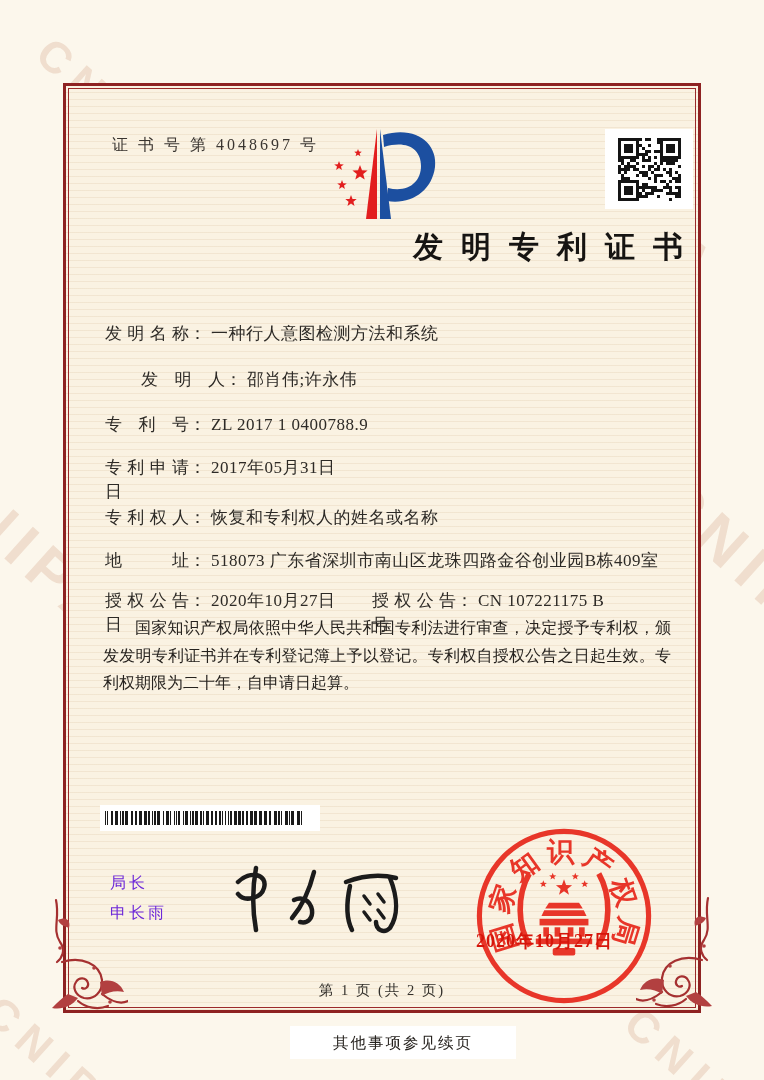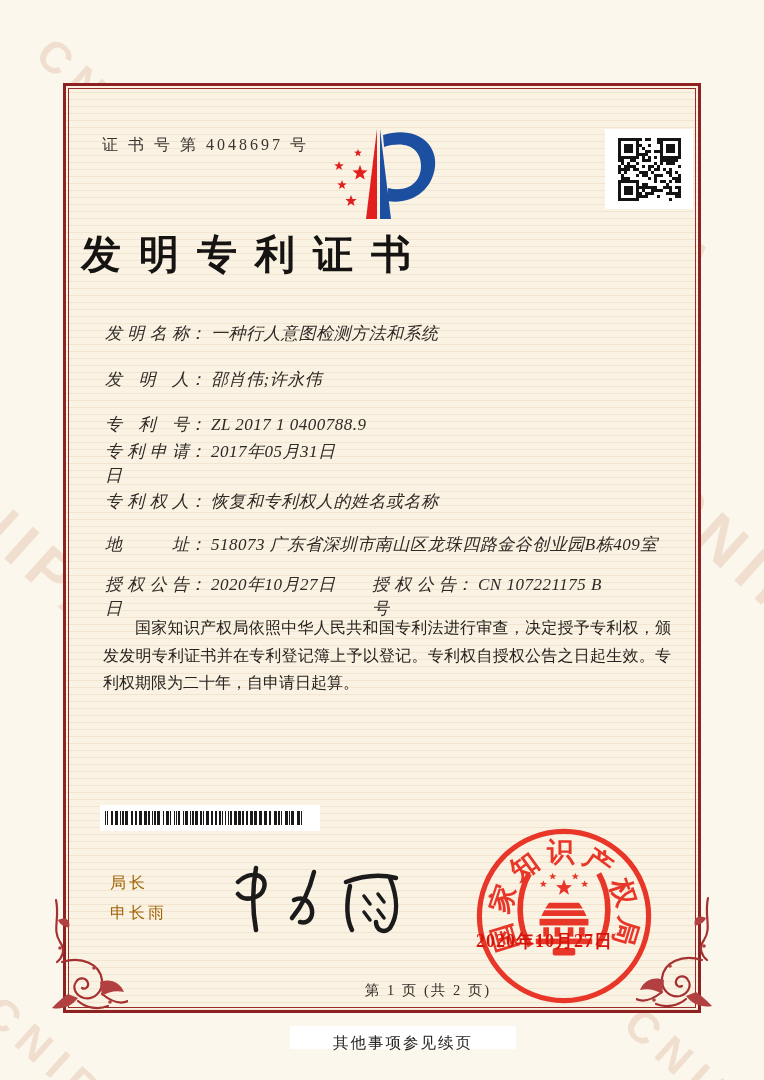--- a/index.html
+++ b/index.html
@@ -20,37 +20,37 @@
     position:absolute; left:63px; top:83px; width:638px; height:930px;
     border:3px solid #8e2222; background:
       repeating-linear-gradient(0deg, rgba(198,162,118,0.16) 0 1px, rgba(0,0,0,0) 1px 7px),
       #faf2e2;
   }
   .frame-inner{
     position:absolute; left:2px; top:2px; right:2px; bottom:2px;
     border:1px solid #9b2a2a; pointer-events:none;
   }
   .cert-no{
-    position:absolute; left:102px; top:135px; font-size:16px; color:#3a3530;
+    position:absolute; left:112px; top:135px; font-size:16px; color:#3a3530;
     letter-spacing:3px;
   }
   .logo{ position:absolute; left:320px; top:120px; }
   .qr-wrap{
     position:absolute; left:605px; top:129px; width:88px; height:80px;
     background:#ffffff; display:flex; align-items:center; justify-content:center;
   }
   .title{
-    position:absolute; left:63px; top:227px; width:638px; text-align:left;
-    font-size:40px; font-weight:bold; color:#161412; letter-spacing:18px;
+    position:absolute; left:63px; top:227px; width:638px; text-align:right;
+    font-size:30px; font-weight:bold; color:#161412; letter-spacing:18px;
     padding-left:18px; font-family:"Liberation Serif", serif;
   }
   .fields{ position:absolute; left:105px; top:322px; width:566px; font-size:17px; color:#2d2а26; }
   .fields{ color:#2d2a26; }
-  .frow{ line-height:24px;font-style:italic; }
-  .m0{ margin-bottom:22px; } .m1{ margin-bottom:21px; } .m2{ margin-bottom:3px; }
+  .frow{ line-height:24px; }
+  .m0{ margin-bottom:22px; } .m1{ margin-bottom:21px;margin-left:36px; } .m2{ margin-bottom:19px; }
   .m3{ margin-bottom:2px; } .m4{ margin-bottom:19px; } .m5{ margin-bottom:16px; }
   .flabel{
     display:inline-block; width:84px; text-align:justify; text-align-last:justify;
     vertical-align:top;
   }
   .fcolon{ vertical-align:top; }
   .fvalue{
     display:inline-block; margin-left:5px; max-width:450px; vertical-align:top;
     letter-spacing:0.5px;
   }
@@ -60,34 +60,34 @@
     position:absolute; left:103px; top:614px; width:568px; font-size:16px;
     line-height:27.5px; color:#26221e; text-align:justify;
   }
   .paras p{ text-indent:2em; }
   .barcode-wrap{
     position:absolute; left:100px; top:805px; width:220px; height:26px;
     background:#ffffff; display:flex; align-items:center; padding-left:5px;
   }
   .signer{
     position:absolute; left:110px; top:868px; font-family:"Liberation Sans", sans-serif;
-    font-size:16px; color:#a16207; letter-spacing:3px; line-height:30px; font-weight:500;
+    font-size:16px; color:#6d28d9; letter-spacing:3px; line-height:30px; font-weight:500;
   }
   .signature{ position:absolute; left:228px; top:856px; }
   .seal{ position:absolute; left:470px; top:822px; }
   .seal-date{
     position:absolute; left:476px; top:929px; font-size:18px; font-weight:600;
     color:#d6150a; letter-spacing:1px; white-space:nowrap;
   }
   .page-num{
     position:absolute; left:63px; top:981px; width:638px; text-align:center;
-    font-size:14.5px; color:#33302b; letter-spacing:2px;margin-left:46px;
+    font-size:14.5px; color:#33302b; letter-spacing:2px;
   }
   .note-strip{
-    position:absolute; left:290px; top:1026px; width:226px; height:23px;
+    position:absolute; left:290px; top:1026px; width:226px; height:33px;
     background:#ffffff; line-height:33px; text-align:center; font-size:15.5px;
     color:#26221e; letter-spacing:2px;
   }
   .flourish{ position:absolute; }
   .flourish.fr{ transform:scaleX(-1); }
   svg{ display:block; }
 </style>
 </head>
 <body>
 

